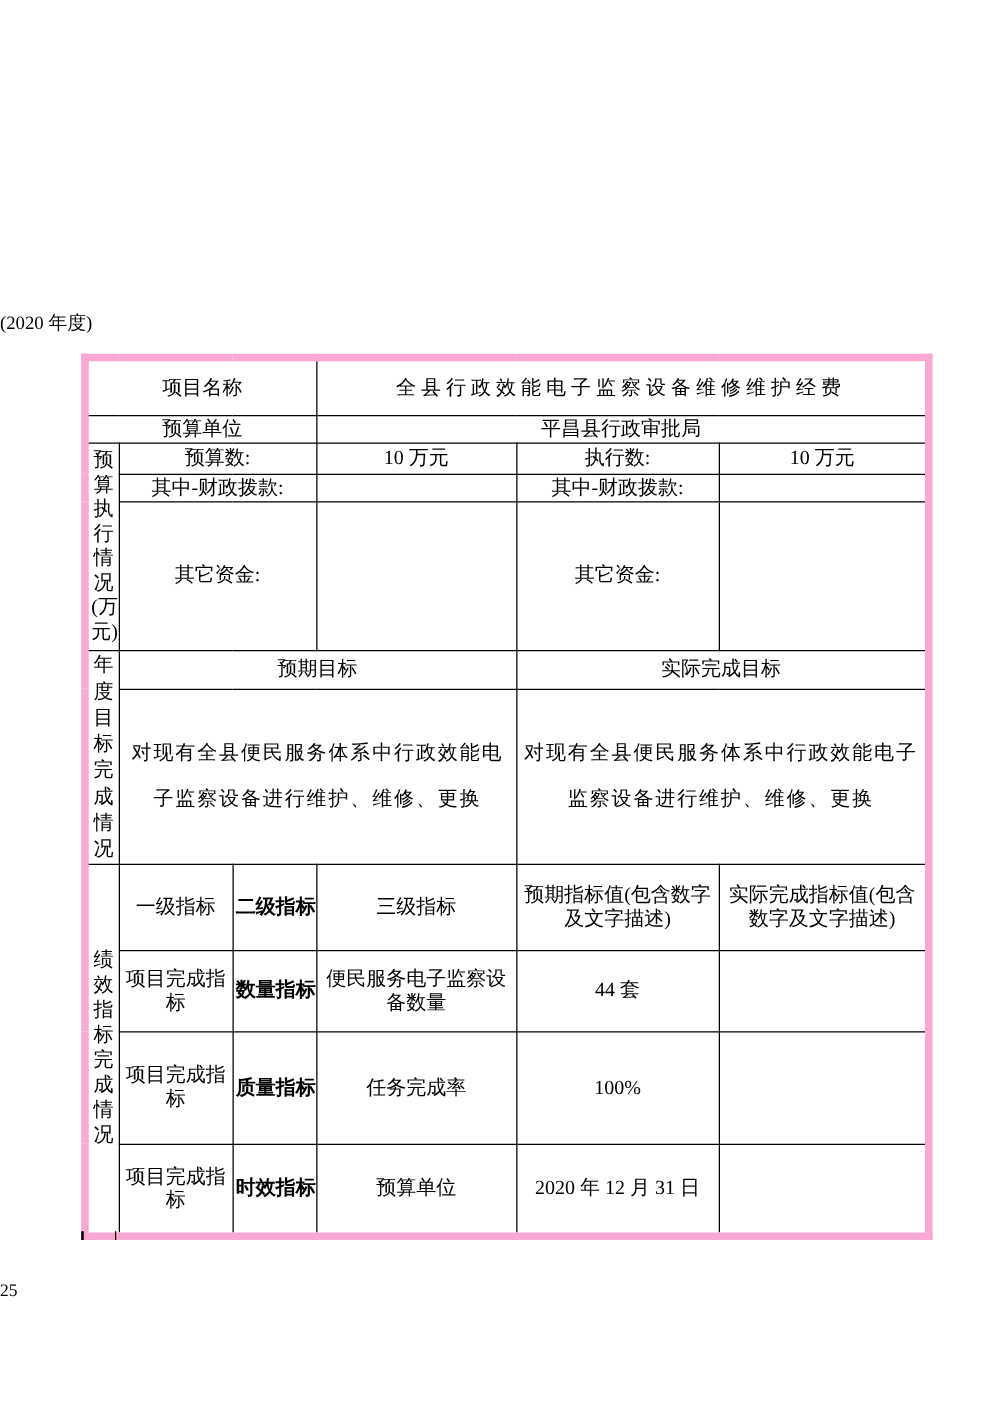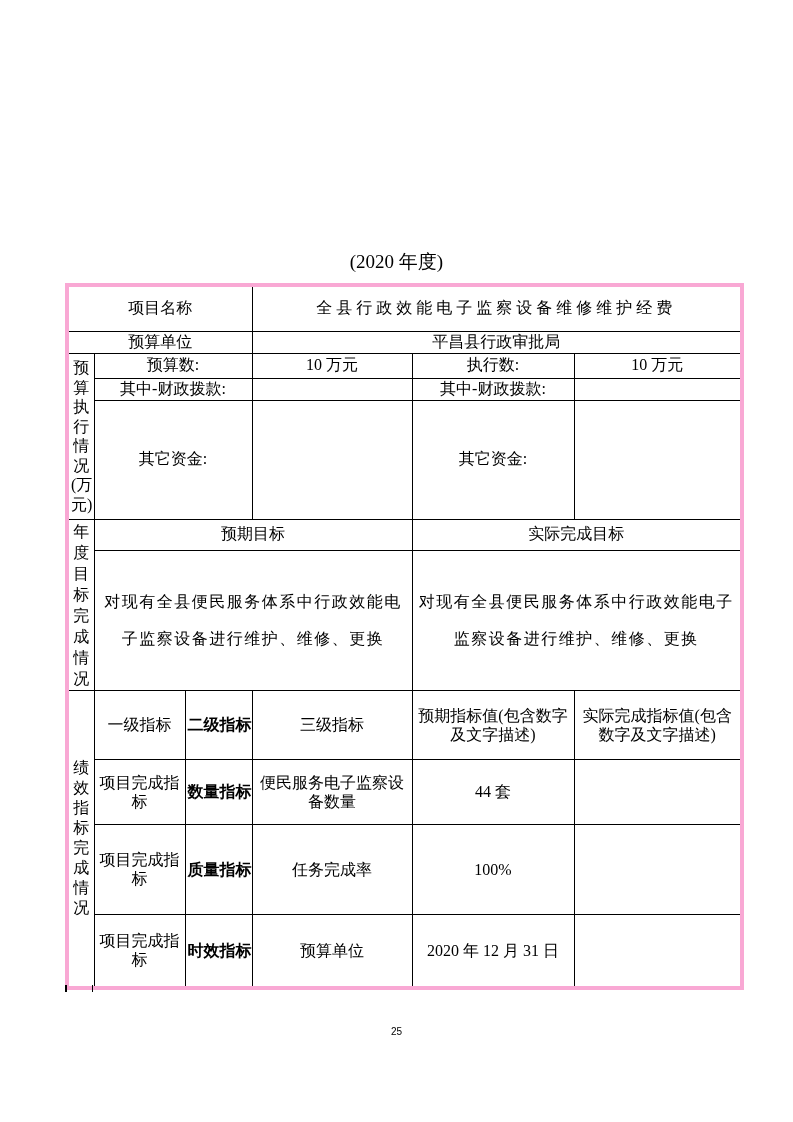--- a/index.html
+++ b/index.html
@@ -21,31 +21,30 @@
     text-align: center;
     font-size: 23px;
     font-weight: bold;
     letter-spacing: 1px;
   }
   .doc-subtitle {
     position: absolute;
     top: 249px;
     left: 0;
     width: 100%;
-    text-align: center;
-    font-size: 19px;
+    font-size: 15px;
   }
   table.report {
     position: absolute;
     left: 65px;
     top: 283px;
     width: 675px;
     border-collapse: collapse;
     table-layout: fixed;
-    border: 4px solid #f9a8d4;
+    border: 6px solid #f9a8d4;
   }
   table.report td {
     border: 1px solid #000;
     text-align: center;
     vertical-align: middle;
     font-size: 16px;
     padding: 0 2px;
     overflow: hidden;
   }
   td.side-label {
@@ -78,23 +77,22 @@
     width: 28px;
     height: 7px;
     border-left: 2px solid #000;
     border-right: 1px solid #000;
   }
   .page-number {
     position: absolute;
     top: 1026px;
     left: 0;
     width: 100%;
-    text-align: center;
-    font-size: 10px;
-    font-family: Liberation Sans, sans-serif;
+    font-size: 14px;
+    font-family: Liberation Serif, serif;
   }
 </style>
 </head>
 <body>
 
 <div class="page">
 
   <div class="doc-subtitle">(2020 年度)</div>
 
   <table class="report">

